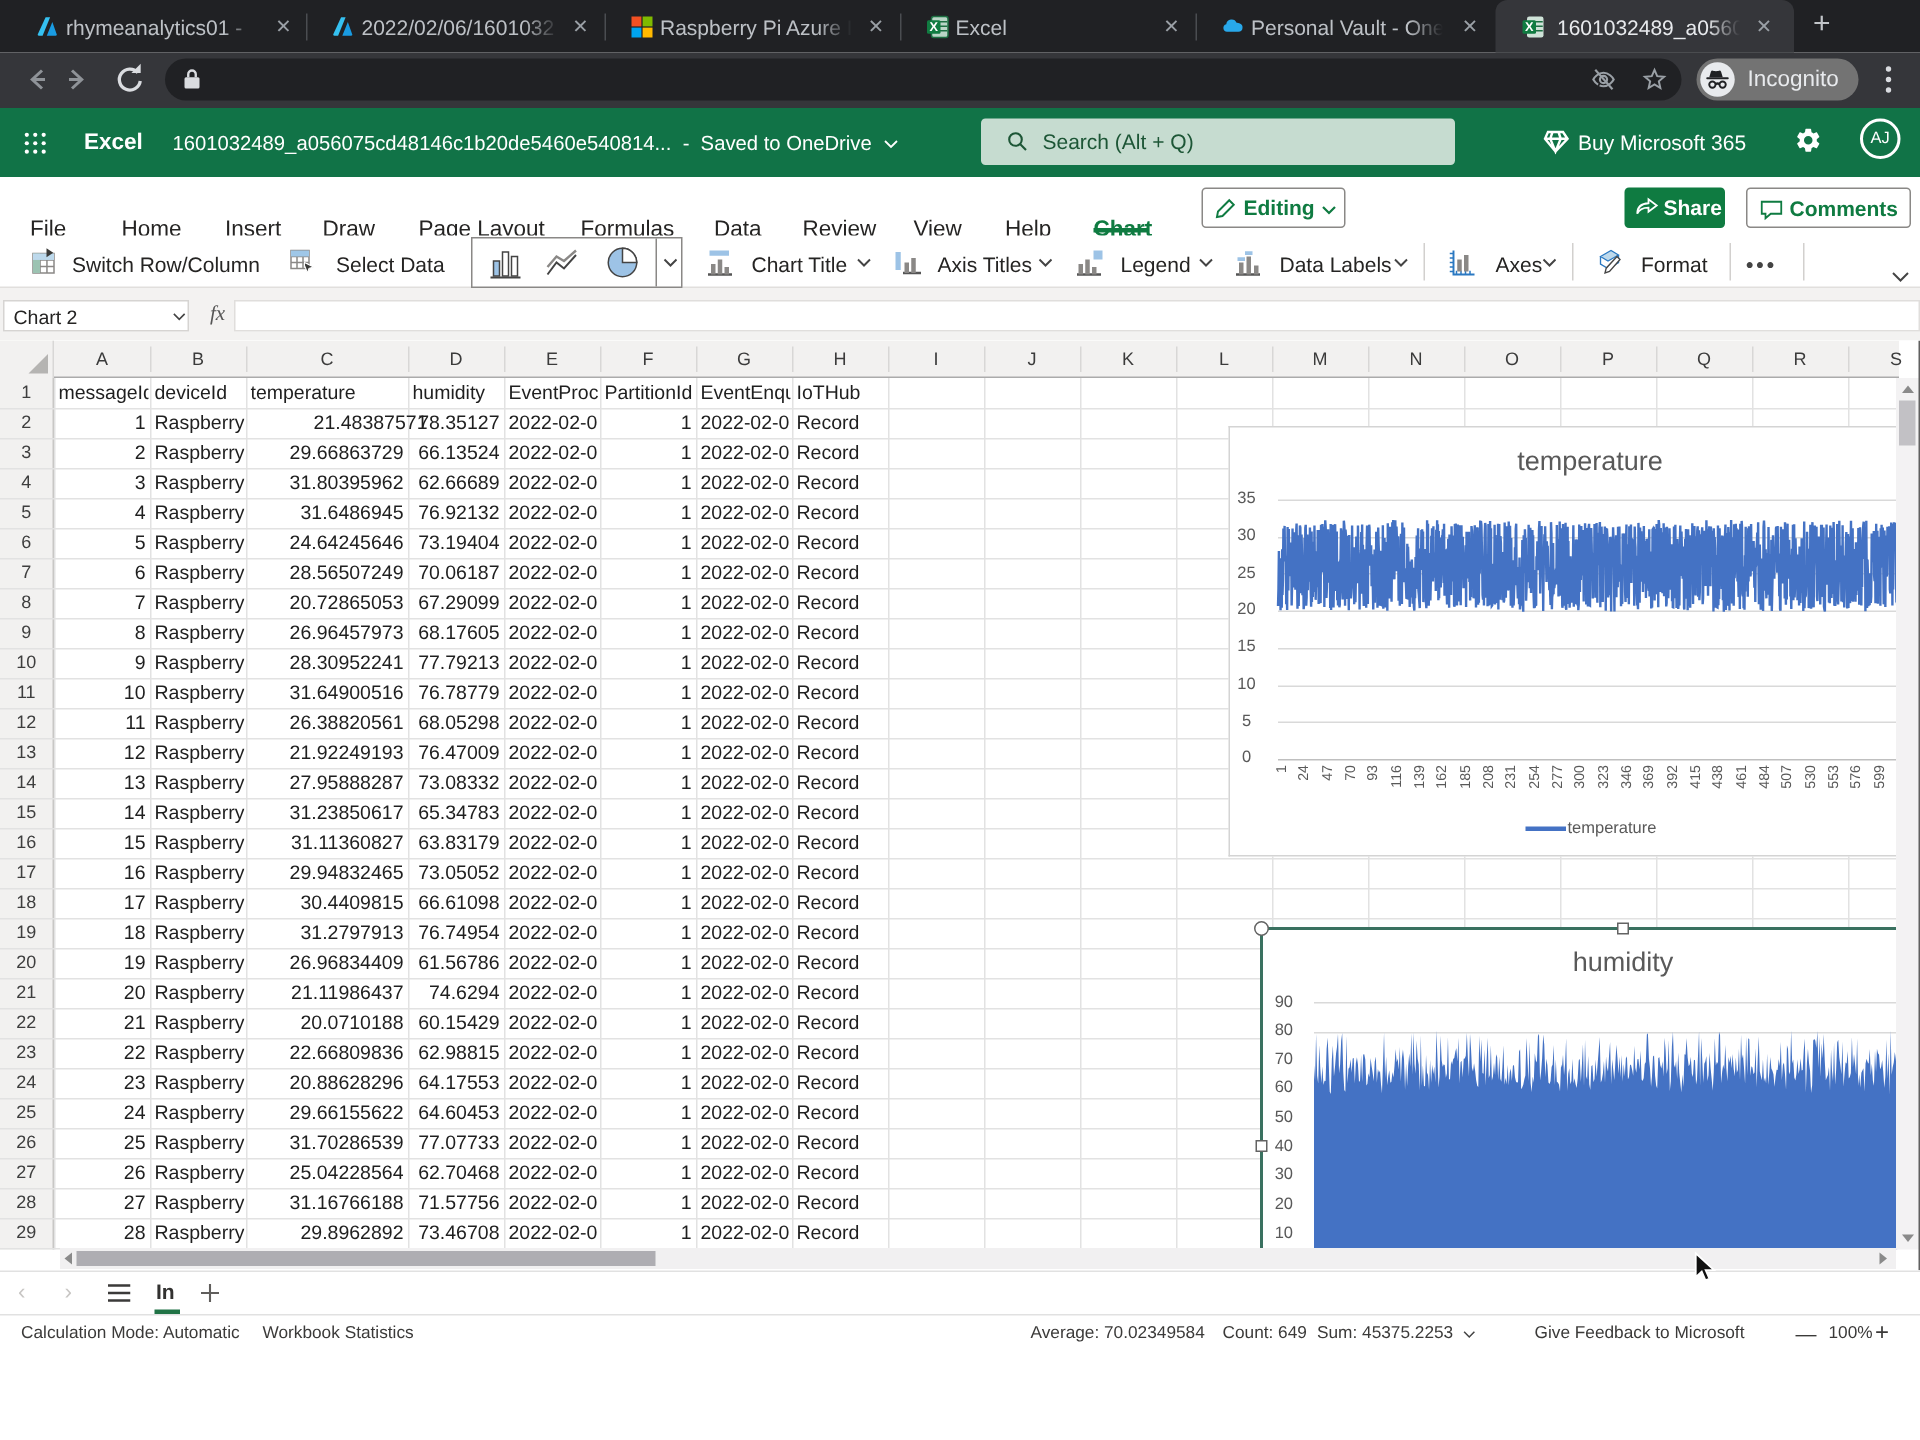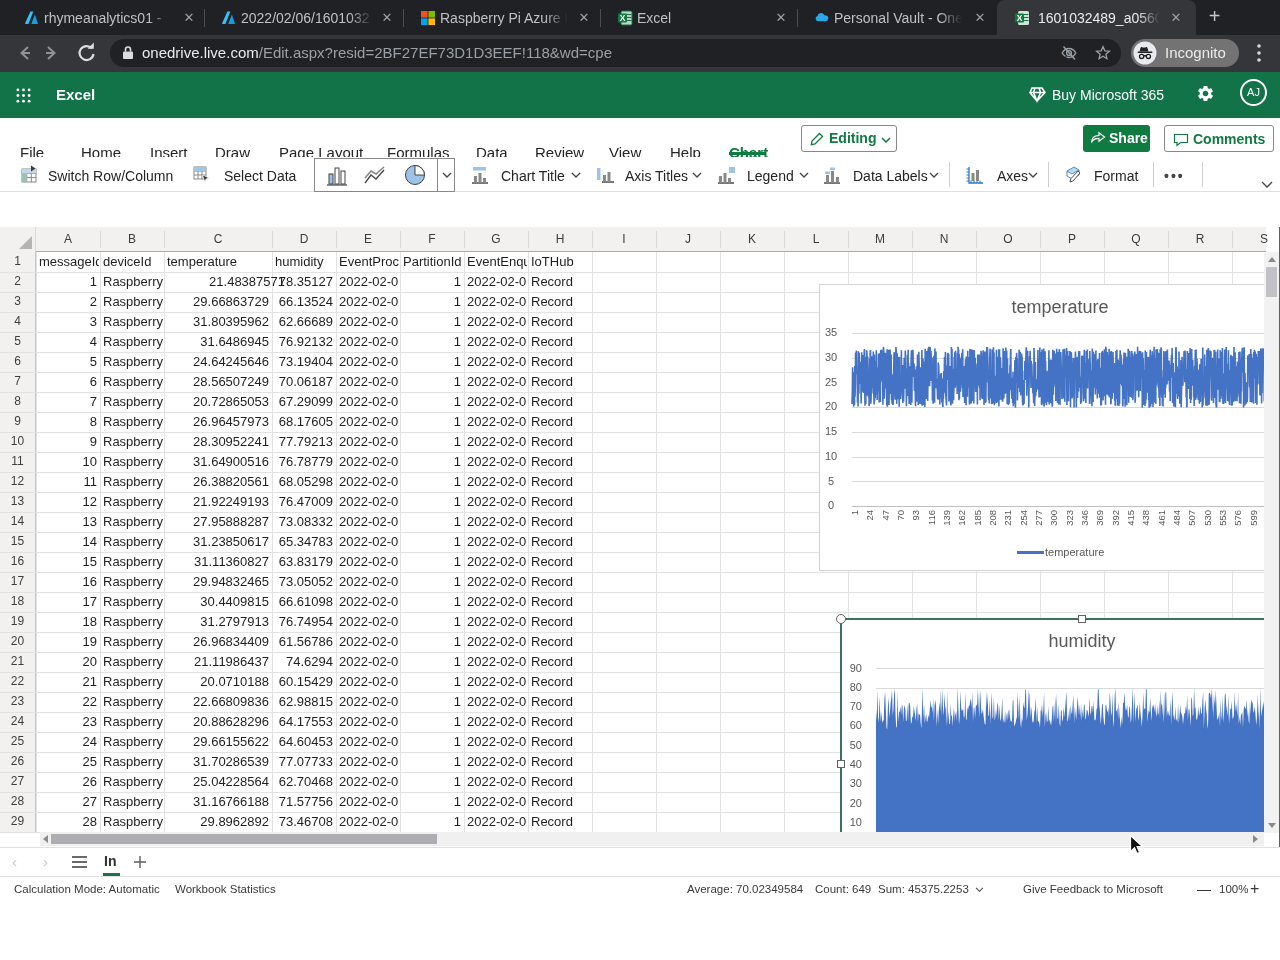--- a/index.html
+++ b/index.html
@@ -172,21 +172,20 @@
       </svg>
   <svg class="navic" style="left:72px" viewBox="0 0 30 30">
         <path d="M21.5 16a7 7 0 1 1-1.6-5.5" stroke="#dadce0" stroke-width="2.2" fill="none"></path>
         <path d="M21.8 4.5 v6.2 h-6.2z" fill="#dadce0"></path>
       </svg>
   <div id="omni">
     <svg style="position:absolute;left:11px;top:6px" width="14" height="16" viewBox="0 0 14 16">
           <rect x="2" y="6.5" width="10" height="7.5" rx="1" fill="#dadce0"></rect>
           <path d="M4.5 6.5V4.5a2.5 2.5 0 0 1 5 0v2" stroke="#dadce0" stroke-width="1.6" fill="none"></path>
         </svg>
-    <div id="url"><b>onedrive.live.com</b>/Edit.aspx?resid=2BF27EF73D1D3EEF!118&amp;wd=cpe</div>
     <svg style="position:absolute;left:950px;top:5px" width="18" height="18" viewBox="0 0 18 18">
           <path d="M9 4.5c-3.5 0-6 3-6.8 4.5.5.9 1.6 2.4 3.2 3.4M9 4.5c3.5 0 6 3 6.8 4.5-.8 1.5-3.3 4.5-6.8 4.5-.9 0-1.8-.2-2.6-.6" stroke="#9aa0a6" stroke-width="1.4" fill="none"></path>
           <circle cx="9" cy="9" r="2.4" stroke="#9aa0a6" stroke-width="1.4" fill="none"></circle>
           <path d="M3.5 2.5 l11.5 13" stroke="#9aa0a6" stroke-width="1.4"></path>
         </svg>
     <svg style="position:absolute;left:984px;top:5px" width="18" height="18" viewBox="0 0 18 18">
           <path d="M9 2.6l1.8 4.2 4.6.4-3.5 3 1 4.5L9 12.3l-3.9 2.4 1-4.5-3.5-3 4.6-.4z" stroke="#9aa0a6" stroke-width="1.3" fill="none"></path>
         </svg>
   </div>
   <div id="incog">
@@ -215,20 +214,30 @@
           <circle cx="14" cy="2" r="1.5"></circle>
           <circle cx="2" cy="8" r="1.5"></circle>
           <circle cx="8" cy="8" r="1.5"></circle>
           <circle cx="14" cy="8" r="1.5"></circle>
           <circle cx="2" cy="14" r="1.5"></circle>
           <circle cx="8" cy="14" r="1.5"></circle>
           <circle cx="14" cy="14" r="1.5"></circle>
         </g>
   </svg>
   <span class="brand">Excel</span>
+  <span class="fname">1601032489_a056075cd48146c1b20de5460e540814...&nbsp;&nbsp;-&nbsp;&nbsp;Saved to OneDrive <svg width="10" height="7" viewBox="0 0 10 7" style="margin-left:4px">
+          <path d="M1 1l4 4 4-4" stroke="#fff" stroke-width="1.2" fill="none"></path>
+        </svg></span>
+  <div id="searchbox">
+    <svg style="position:absolute;left:17px;top:8px" width="15" height="15" viewBox="0 0 15 15">
+          <circle cx="6" cy="6" r="4.2" stroke="#1d5636" stroke-width="1.4" fill="none"></circle>
+          <path d="M9.2 9.2 L13 13" stroke="#1d5636" stroke-width="1.4"></path>
+        </svg>
+    <span>Search (Alt + Q)</span>
+  </div>
   <svg style="position:absolute;left:1028px;top:13px" width="18" height="18" viewBox="0 0 18 18">
         <path d="M4 3h10l3 4.5L9 16 2 7.5zM2 7.5h14M7 3 5.5 7.5 9 16l3.5-8.5L11 3" stroke="#fff" stroke-width="1.6" fill="none"></path>
       </svg>
   <span id="buy">Buy Microsoft 365</span>
   <svg style="position:absolute;left:1196px;top:12px" width="19" height="19" viewBox="0 0 24 24">
         <path d="M19.14 12.94c.04-.3.06-.61.06-.94 0-.32-.02-.64-.07-.94l2.03-1.58c.18-.14.23-.41.12-.61l-1.92-3.32c-.12-.22-.37-.29-.59-.22l-2.39.96c-.5-.38-1.03-.7-1.62-.94l-.36-2.54c-.04-.24-.24-.41-.48-.41h-3.84c-.24 0-.43.17-.47.41l-.36 2.54c-.59.24-1.13.57-1.62.94l-2.39-.96c-.22-.08-.47 0-.59.22L2.74 8.87c-.12.21-.08.47.12.61l2.03 1.58c-.05.3-.09.63-.09.94s.02.64.07.94l-2.03 1.58c-.18.14-.23.41-.12.61l1.92 3.32c.12.22.37.29.59.22l2.39-.96c.5.38 1.03.7 1.62.94l.36 2.54c.05.24.24.41.48.41h3.84c.24 0 .44-.17.47-.41l.36-2.54c.59-.24 1.13-.56 1.62-.94l2.39.96c.22.08.47 0 .59-.22l1.92-3.32c.12-.22.07-.47-.12-.61l-2.01-1.58zM12 15.6c-1.98 0-3.6-1.62-3.6-3.6s1.62-3.6 3.6-3.6 3.6 1.62 3.6 3.6-1.62 3.6-3.6 3.6z" fill="#fff"></path>
       </svg>
   <div id="avatar">AJ</div>
 </div>
 
@@ -369,20 +378,30 @@
       </svg>
   <span class="cl" style="left:1094px">Format</span>
   <div class="csep" style="left:1153px"></div>
   <span class="cl" style="left:1164px;font-weight:700;letter-spacing:2px;color:#444">•••</span>
   <div class="csep" style="left:1202px"></div>
   <svg class="chev" style="left:1261px;top:24px" width="12" height="8" viewBox="0 0 12 8">
         <path d="M1 1l5 5 5-5" stroke="#444" stroke-width="1.3" fill="none"></path>
       </svg>
 </div>
 
+<div id="frow">
+  <div id="namebox">
+        <span>Chart 2</span>
+    <svg style="position:absolute;left:112px;top:7px" width="9" height="7" viewBox="0 0 10 7">
+          <path d="M1 1l4 4 4-4" stroke="#444" stroke-width="1.2" fill="none"></path>
+        </svg>
+  </div>
+  <span id="fx">fx</span>
+  <div id="ffield"></div>
+</div>
 
 <div id="sheet">
   <div style="position:absolute;left:0;top:25px;width:36px;height:581px;background:#f2f1f0;border-right:1px solid #c8c7c5"></div>
   <div class="gv" style="left:36px"></div>
 <div class="gv" style="left:100px"></div>
 <div class="gv" style="left:164px"></div>
 <div class="gv" style="left:272px"></div>
 <div class="gv" style="left:336px"></div>
 <div class="gv" style="left:400px"></div>
 <div class="gv" style="left:464px"></div>

